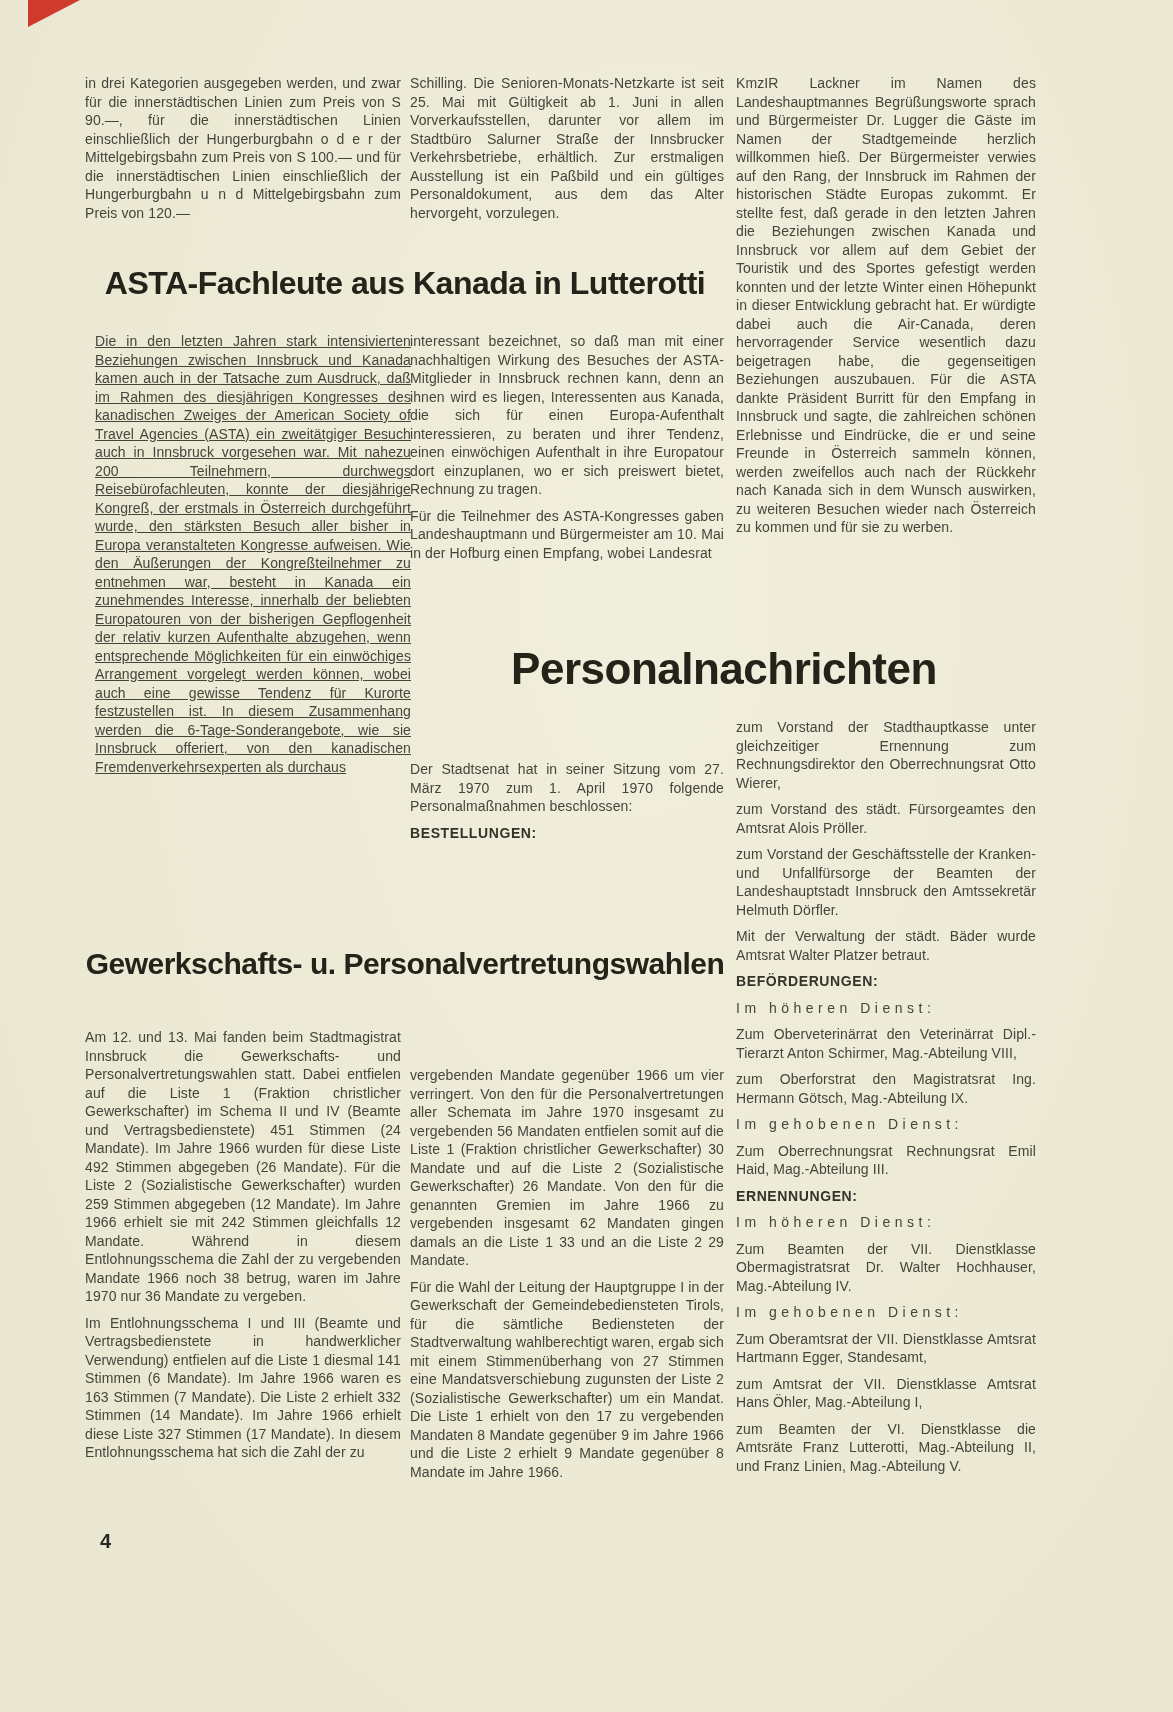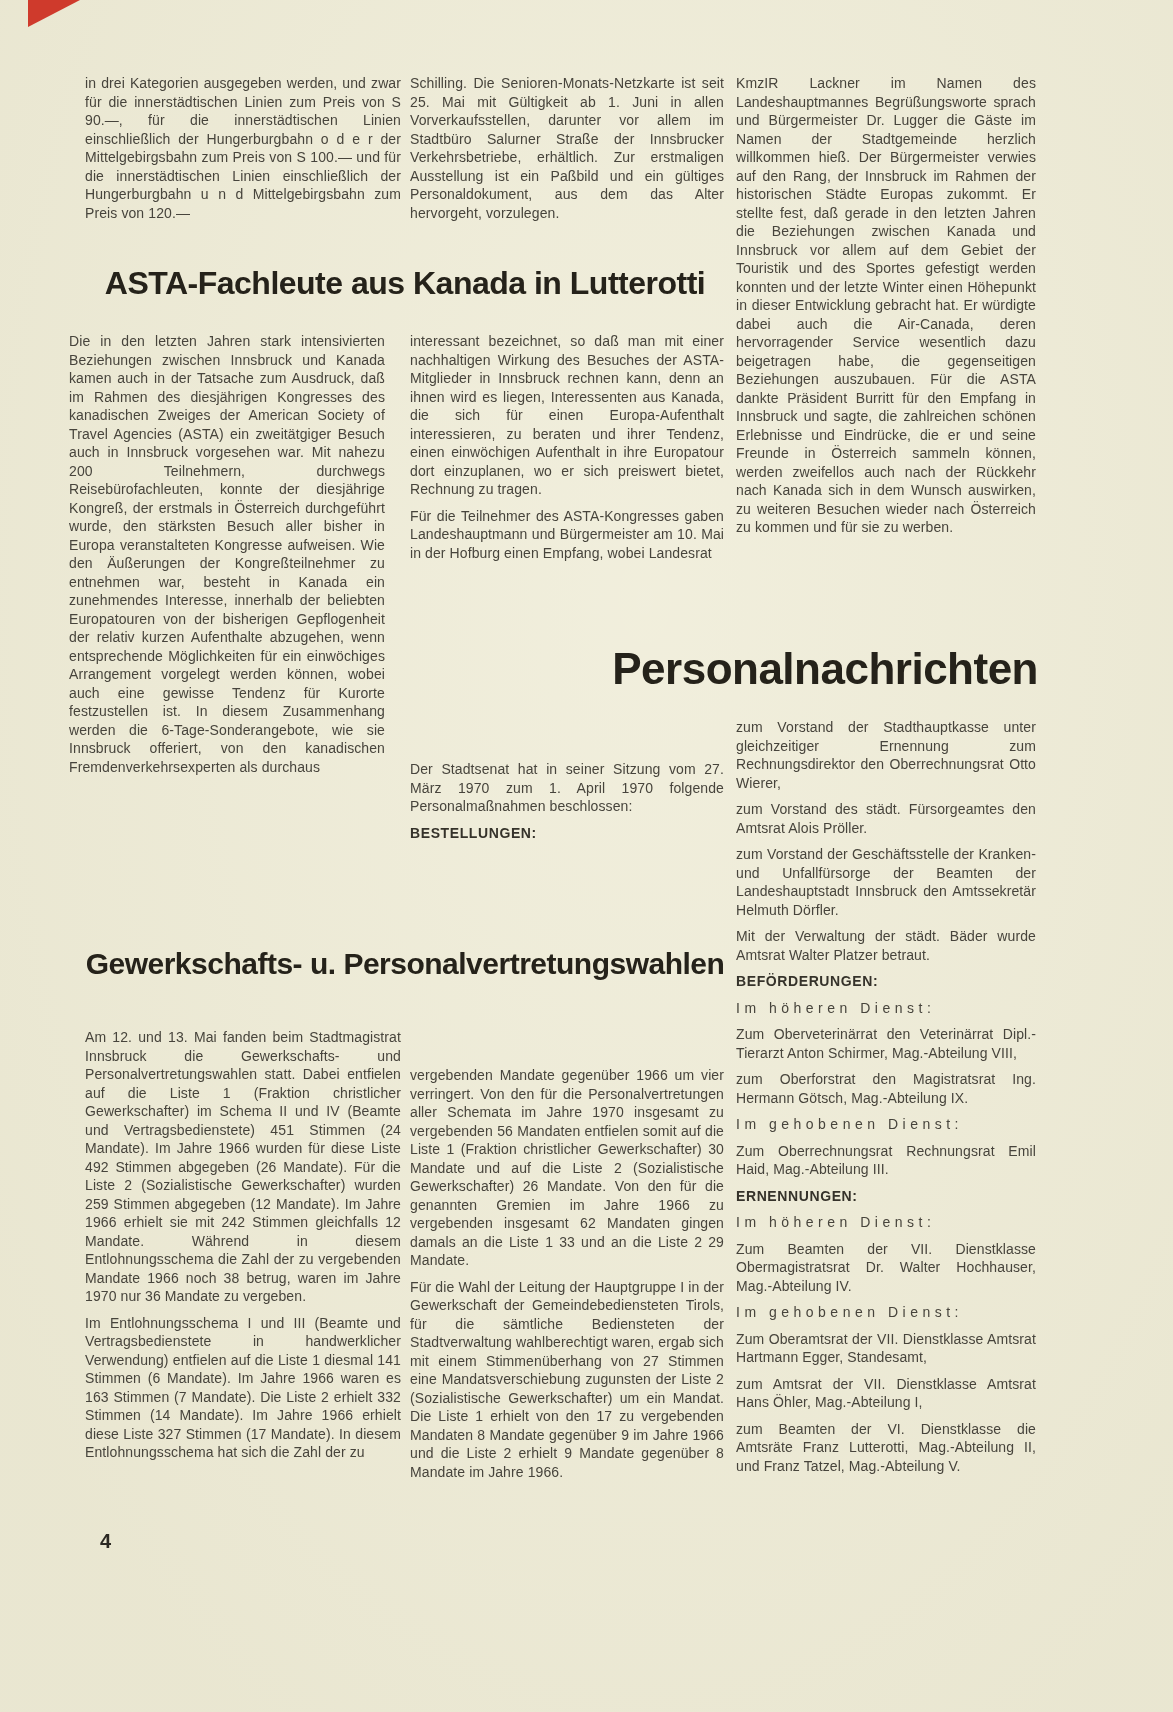--- a/index.html
+++ b/index.html
@@ -25,36 +25,36 @@
     line-height: 18.5px;
     text-align: justify;
     letter-spacing: 0.1px;
     hyphens: auto;
   }
   .block p { margin-bottom: 8px; }
   .block p:last-child { margin-bottom: 0; }
   .c1-top     { left: 85px;  top: 74px;   width: 316px; }
   .c2-top     { left: 410px; top: 74px;   width: 314px; }
   .c3-asta    { left: 736px; top: 74px;   width: 300px; }
-  .c1-asta    { left: 69px;  top: 332px;  width: 316px; }
+  .c1-asta    { left: 95px;  top: 332px;  width: 316px; text-decoration: underline; }
   .c2-asta    { left: 410px; top: 332px;  width: 314px; }
   .c2-personal{ left: 410px; top: 760px;  width: 314px; }
   .c3-personal{ left: 736px; top: 718px;  width: 300px; }
   .c1-wahlen  { left: 85px;  top: 1028px; width: 316px; }
   .c2-wahlen  { left: 410px; top: 1028px; width: 314px; margin-top: 38px; }
   .headline {
     position: absolute;
     font-weight: bold;
     color: #25221a;
     text-align: center;
     letter-spacing: -0.5px;
     line-height: 1.08;
   }
   .h-asta     { left: 85px;  top: 266px; width: 640px; font-size: 32px; }
-  .h-personal { left: 410px; top: 645px; width: 628px; font-size: 44px; text-align: right; }
+  .h-personal { left: 410px; top: 645px; width: 628px; font-size: 44px; }
   .h-wahlen   { left: 85px;  top: 948px; width: 640px; font-size: 30px; }
   .bold-heading {
     font-weight: bold;
     color: #35322a;
     letter-spacing: 0.6px;
     text-align: left;
     margin-top: 4px;
   }
   .spaced-heading {
     letter-spacing: 4.5px;
@@ -112,21 +112,21 @@
     <p>Zum Oberveterinärrat den Veterinärrat Dipl.-Tierarzt Anton Schirmer, Mag.-Abteilung VIII,</p>
     <p>zum Oberforstrat den Magistratsrat Ing. Hermann Götsch, Mag.-Abteilung IX.</p>
     <p class="spaced-heading">Im gehobenen Dienst:</p>
     <p>Zum Oberrechnungsrat Rechnungsrat Emil Haid, Mag.-Abteilung III.</p>
     <p class="bold-heading">ERNENNUNGEN:</p>
     <p class="spaced-heading">Im höheren Dienst:</p>
     <p>Zum Beamten der VII. Dienstklasse Obermagistratsrat Dr. Walter Hochhauser, Mag.-Abteilung IV.</p>
     <p class="spaced-heading">Im gehobenen Dienst:</p>
     <p>Zum Oberamtsrat der VII. Dienstklasse Amtsrat Hartmann Egger, Standesamt,</p>
     <p>zum Amtsrat der VII. Dienstklasse Amtsrat Hans Öhler, Mag.-Abteilung I,</p>
-    <p>zum Beamten der VI. Dienstklasse die Amtsräte Franz Lutterotti, Mag.-Abteilung II, und Franz Tatzel, Mag.-Abteilung V.</p>
+    <p>zum Beamten der VI. Dienstklasse die Amtsräte Franz Lutterotti, Mag.-Abteilung II, und Franz Linien, Mag.-Abteilung V.</p>
   </div>
 
   <div class="headline h-wahlen">Gewerkschafts- u. Personalvertretungswahlen</div>
 
   <div class="block c1-wahlen">
     <p>Am 12. und 13. Mai fanden beim Stadtmagistrat Innsbruck die Gewerkschafts- und Personalvertretungswahlen statt. Dabei entfielen auf die Liste 1 (Fraktion christlicher Gewerkschafter) im Schema II und IV (Beamte und Vertragsbedienstete) 451 Stimmen (24 Mandate). Im Jahre 1966 wurden für diese Liste 492 Stimmen abgegeben (26 Mandate). Für die Liste 2 (Sozialistische Gewerkschafter) wurden 259 Stimmen abgegeben (12 Mandate). Im Jahre 1966 erhielt sie mit 242 Stimmen gleichfalls 12 Mandate. Während in diesem Entlohnungsschema die Zahl der zu vergebenden Mandate 1966 noch 38 betrug, waren im Jahre 1970 nur 36 Mandate zu vergeben.</p>
     <p>Im Entlohnungsschema I und III (Beamte und Vertragsbedienstete in handwerklicher Verwendung) entfielen auf die Liste 1 diesmal 141 Stimmen (6 Mandate). Im Jahre 1966 waren es 163 Stimmen (7 Mandate). Die Liste 2 erhielt 332 Stimmen (14 Mandate). Im Jahre 1966 erhielt diese Liste 327 Stimmen (17 Mandate). In diesem Entlohnungsschema hat sich die Zahl der zu</p>
   </div>
 
   <div class="block c2-wahlen">

